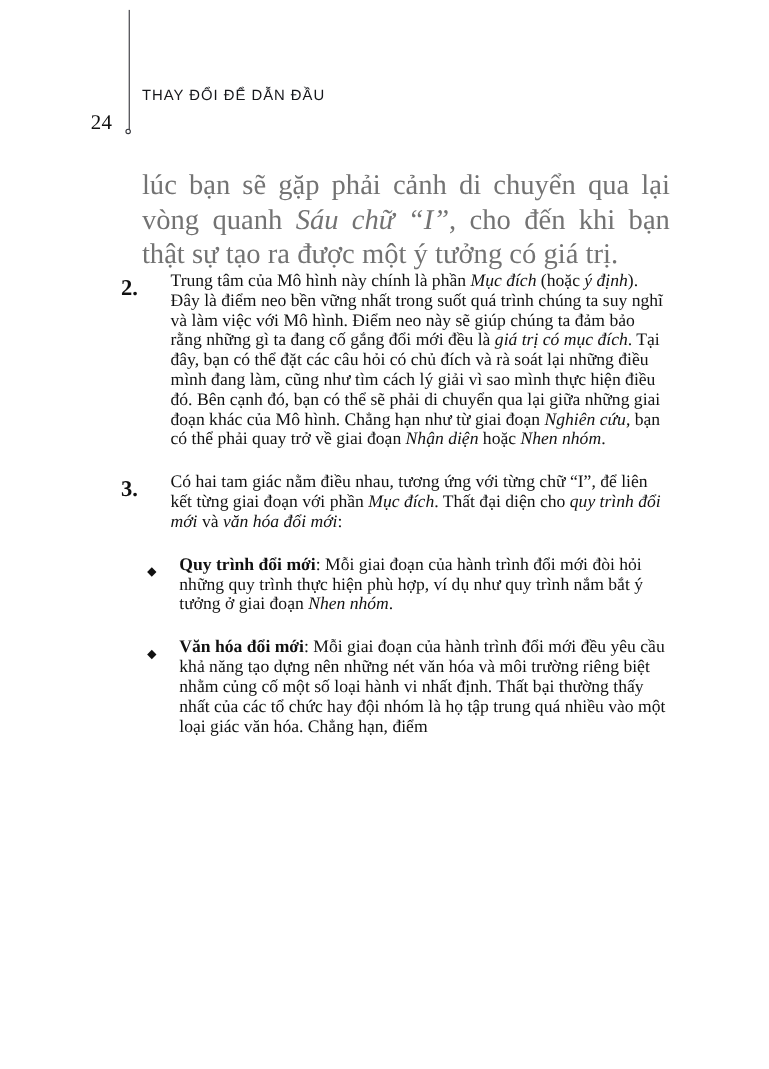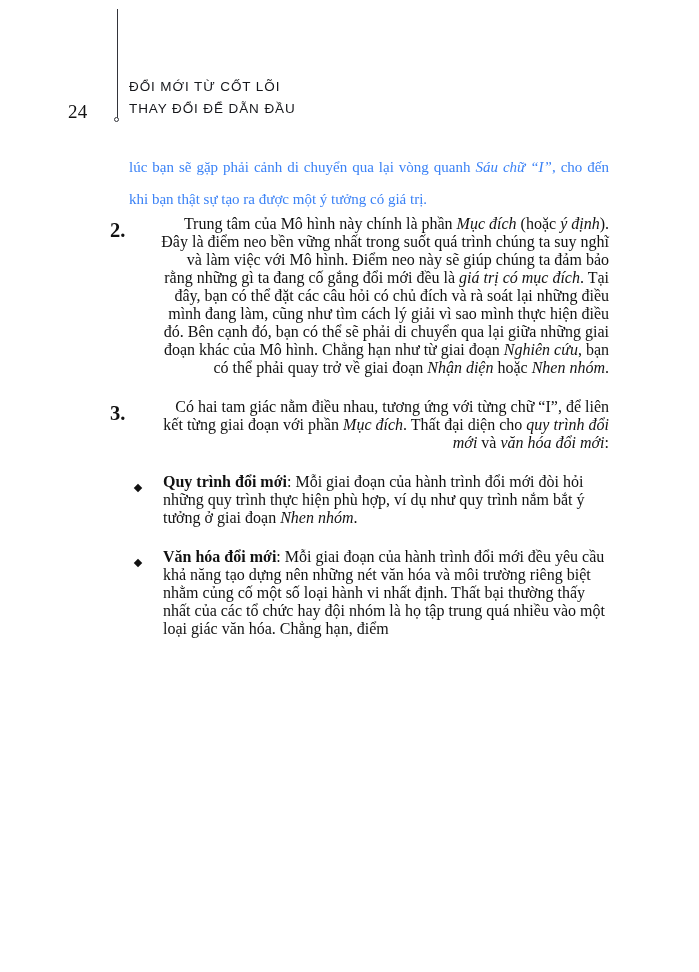--- a/index.html
+++ b/index.html
@@ -32,21 +32,21 @@
     top: 0;
     width: 699px;
     height: 140px;
   }
 
   .folio {
     position: absolute;
     left: 68px;
     top: 102px;
     width: 34px;
-    text-align: left;
+    text-align: right;
     font-family: "Liberation Serif", "DejaVu Serif", serif;
     font-size: 19px;
     line-height: 19px;
     color: #111111;
     letter-spacing: 0.2px;
   }
 
   .rule-wrap {
     position: absolute;
     left: 113px;
@@ -90,26 +90,26 @@
   
   .body-col {
     position: absolute;
     left: 129px;
     top: 152px;
     width: 480px;
   }
 
   p.para {
     margin: 0;
-    font-size: 15px;
+    font-size: 26px;
     line-height: 31.6px;
     text-align: justify;
     text-justify: inter-word;
     hyphens: none;
-    color: #3b82f6;
+    color: #737373;
   }
 
   
   .para-plain { margin-bottom: 22px; }
 
   
   .num-item {
     position: relative;
     padding-left: 26px;
     margin-bottom: 21px;
@@ -117,21 +117,20 @@
   .num-item > .marker {
     position: absolute;
     left: -19px;
     top: 0;
     font-weight: bold;
     font-size: 20.5px;
     line-height: 31.6px;
   }
   .num-item .num-text {
     display: block;
-    text-align: right;
   }
 
   
   .bullets {
     margin-top: 20px;
   }
   .bul-item {
     position: relative;
     padding-left: 34px;
     margin-bottom: 21px;
@@ -159,21 +158,20 @@
   <div class="running-head">
 
     <div class="folio">24</div>
 
     <div class="rule-wrap">
       <div class="rule-line"></div>
       <div class="rule-dot"></div>
     </div>
 
     <div class="head-lines">
-      <div>ĐỔI MỚI TỪ CỐT LÕI</div>
       <div>THAY ĐỔI ĐỂ DẪN ĐẦU</div>
     </div>
 
   </div>
 
   <div class="body-col">
 
     <p class="para para-plain"><span>lúc bạn sẽ gặp phải cảnh di chuyển qua lại vòng quanh </span><em>Sáu chữ “I”</em><span>, cho đến khi bạn thật sự tạo ra được một ý tưởng có giá trị.</span></p>
 
     <div>

